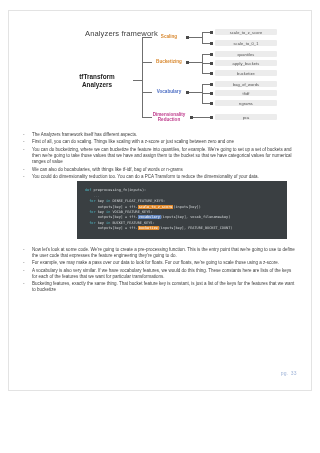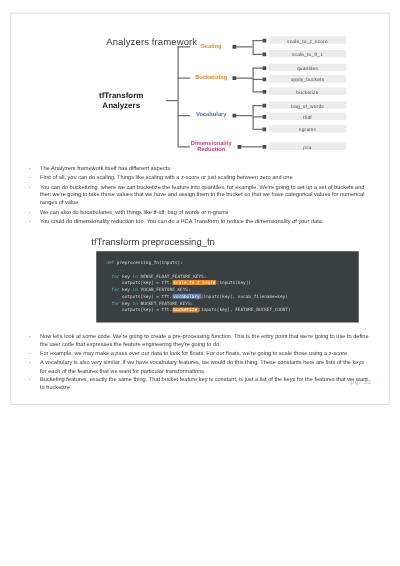--- a/index.html
+++ b/index.html
@@ -6,21 +6,21 @@
   body{
     width:320px;height:453px;
     font-family:"Liberation Sans", sans-serif;
     color:#3a3a3a;
     overflow:hidden;
     position:relative;
   }
   .slide{
     position:absolute;
     left:8px; top:10px;
-    width:304px; height:314px;
+    width:304px; height:381px;
     background:#ffffff;
     border:1px solid #e3e3e3;
     box-sizing:border-box;
     overflow:hidden;
   }
 
   
   .diagram-wrap{position:relative;height:118px;}
   .diagram-title{
     position:absolute; left:76px; top:18px;
@@ -182,21 +182,20 @@
     <div class="b-row">
       <div class="b-dash">-</div>
       <div class="b-txt">We can also do bocabularies, with things like tf-idf, bag of words or n-grams</div>
     </div>
     <div class="b-row">
       <div class="b-dash">-</div>
       <div class="b-txt">You could do dimensionality reduction too. You can do a PCA Transform to reduce the dimensionality of your data.</div>
     </div>
   </div>
 
-  <div class="code-title">tfTransform preprocessing_fn</div>
 
   <div class="code-box">
     <div id="code-lines">
         <div class="code-line"><span class="kw">def </span><span class="fn">preprocessing_fn(inputs):</span></div>
         <div class="code-line"><span class="cmt">    ...</span></div>
         <div class="code-line"><span class="fn"></span></div>
         <div class="code-line"><span class="kw">  for </span><span class="fn">key </span><span class="kw">in </span><span class="const">DENSE_FLOAT_FEATURE_KEYS:</span></div>
         <div class="code-line"><span class="fn">      outputs[key] = tft.</span><span class="hl">scale_to_z_score</span><span class="fn">(inputs[key])</span></div>
         <div class="code-line"><span class="fn"></span></div>
         <div class="code-line"><span class="kw">  for </span><span class="fn">key </span><span class="kw">in </span><span class="const">VOCAB_FEATURE_KEYS:</span></div>

